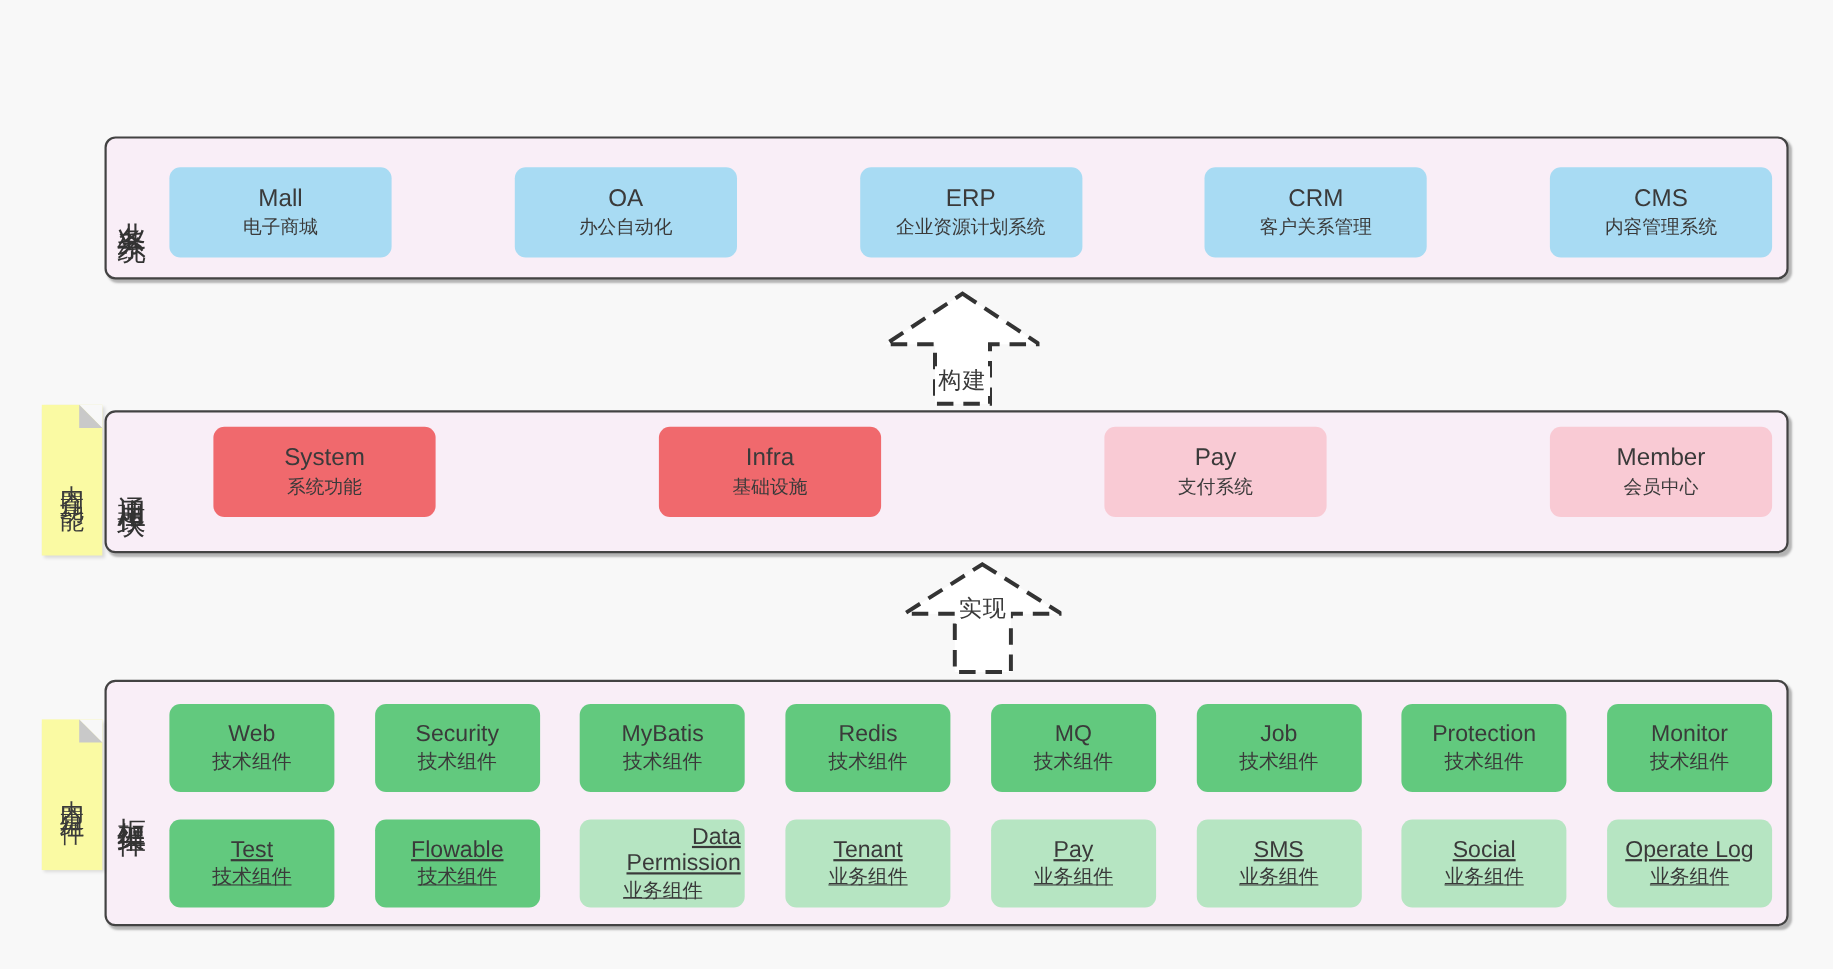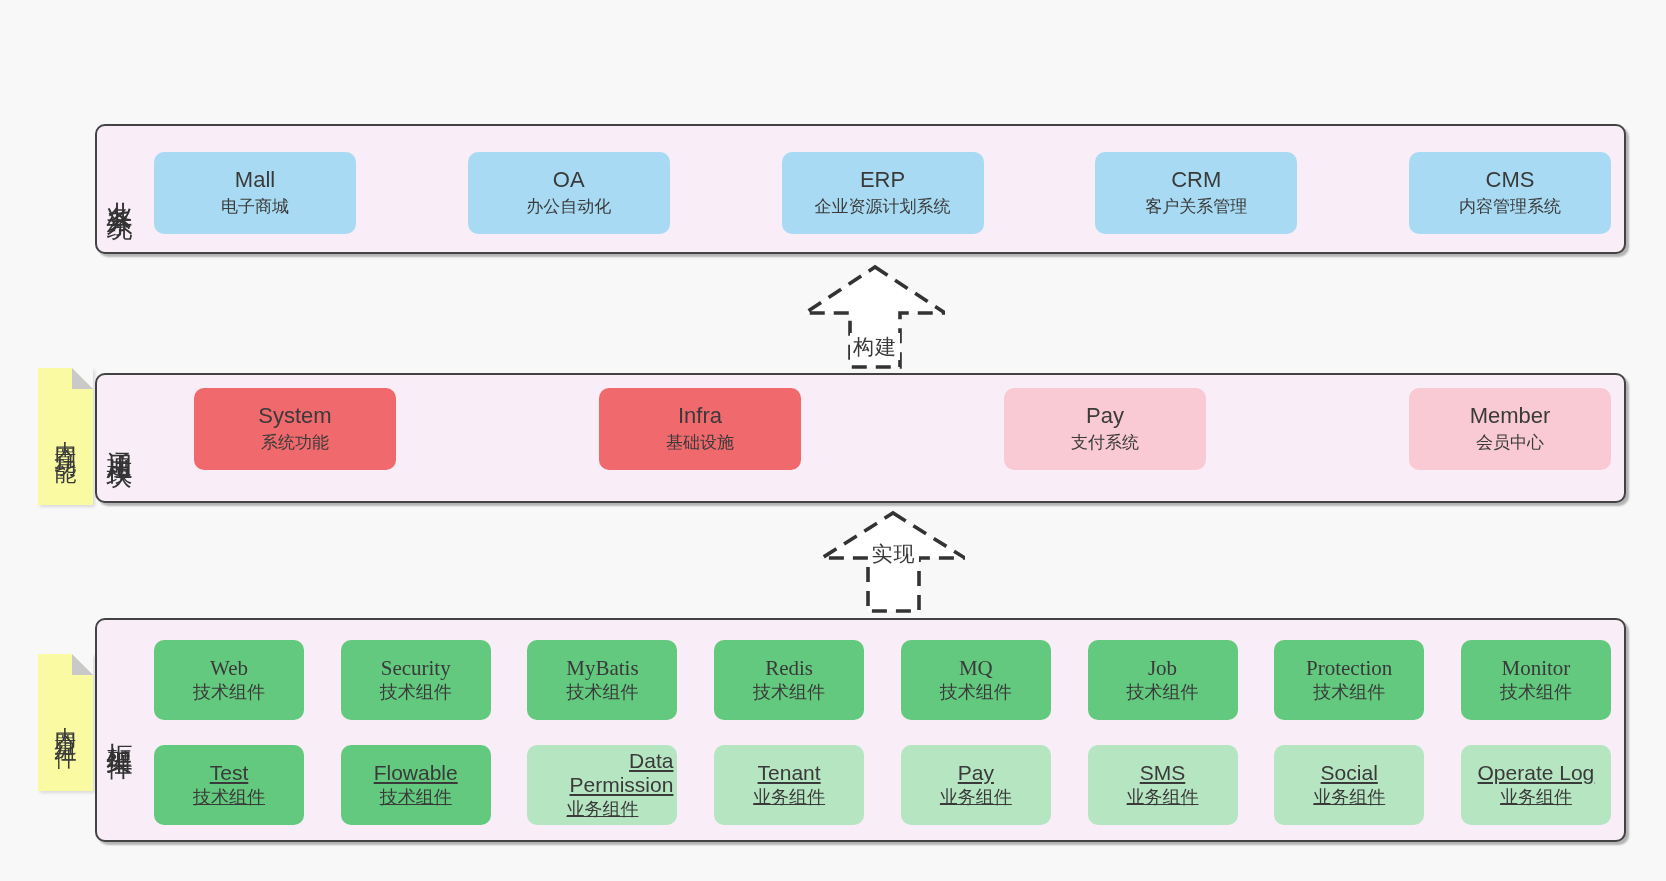--- a/index.html
+++ b/index.html
@@ -49,21 +49,21 @@
   }
 
   .boxes {
     position: absolute;
     left: 57px; right: 13px;
     display: flex;
     justify-content: space-between;
   }
   #band-business .boxes { top: 26px; }
   #band-modules  .boxes { top: 13px; padding-left: 40px; }
-  #row-tech { top: 20px; font-family: Liberation Serif, serif; }
+  #row-tech { top: 20px; }
   #row-biz  { top: 125px; text-decoration: underline; }
 
   .box {
     width: 202px; height: 82px;
     border-radius: 10px;
     display: flex; flex-direction: column;
     align-items: center; justify-content: center;
     text-align: right;
     line-height: 27px;
     padding: 2px 4px;

